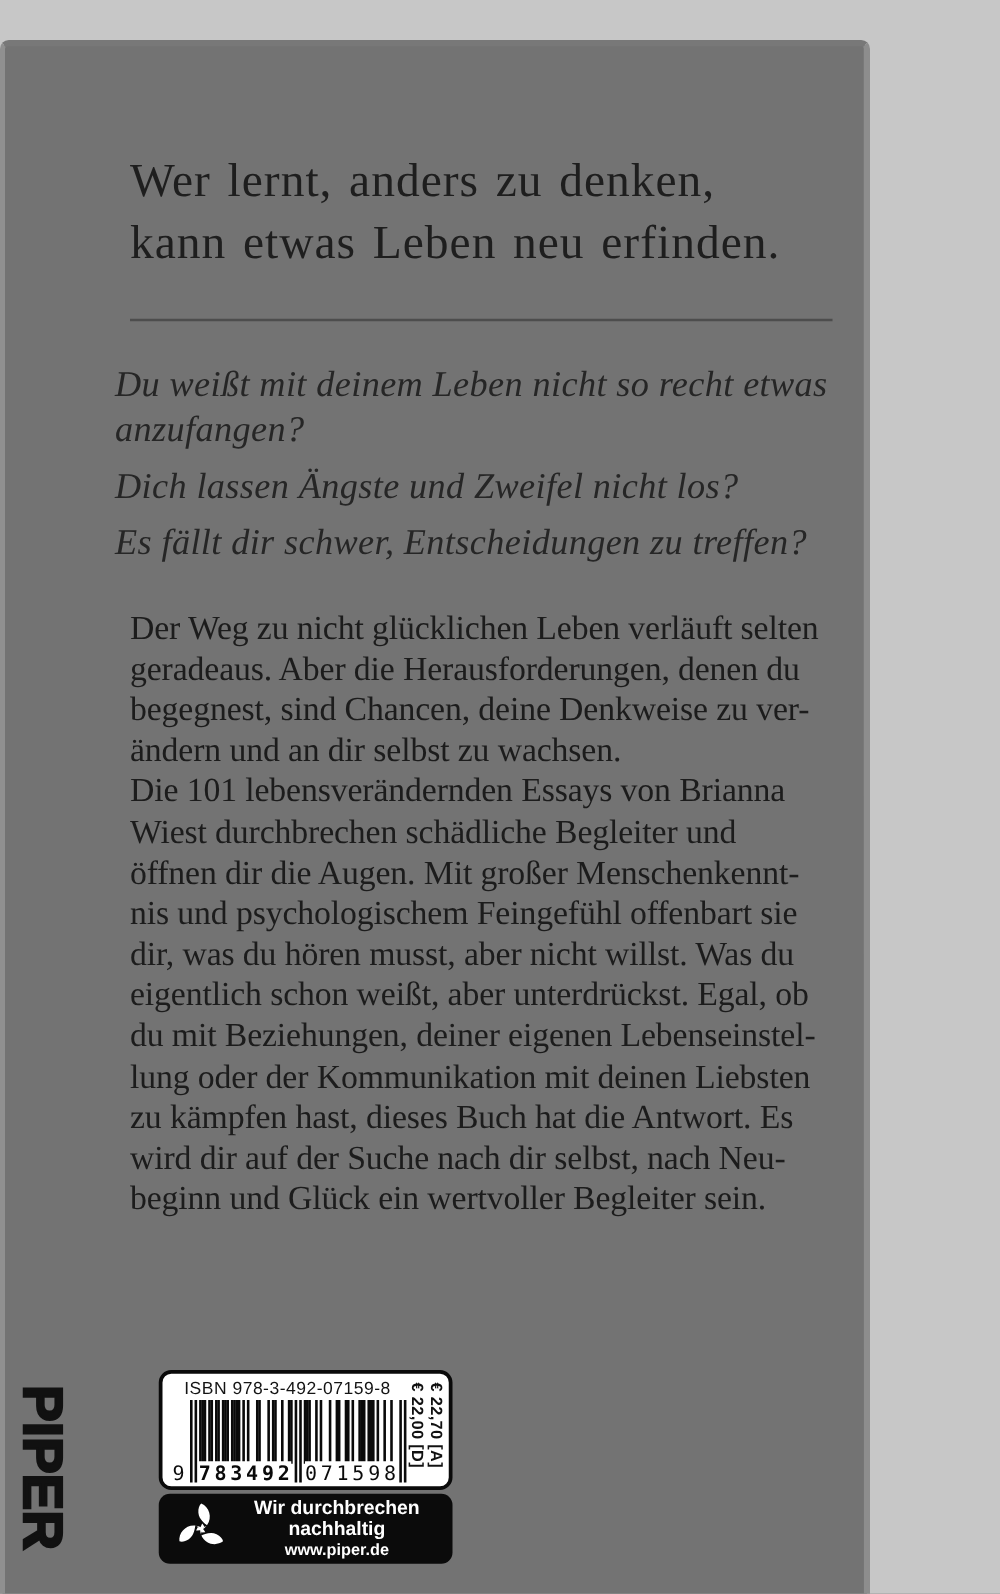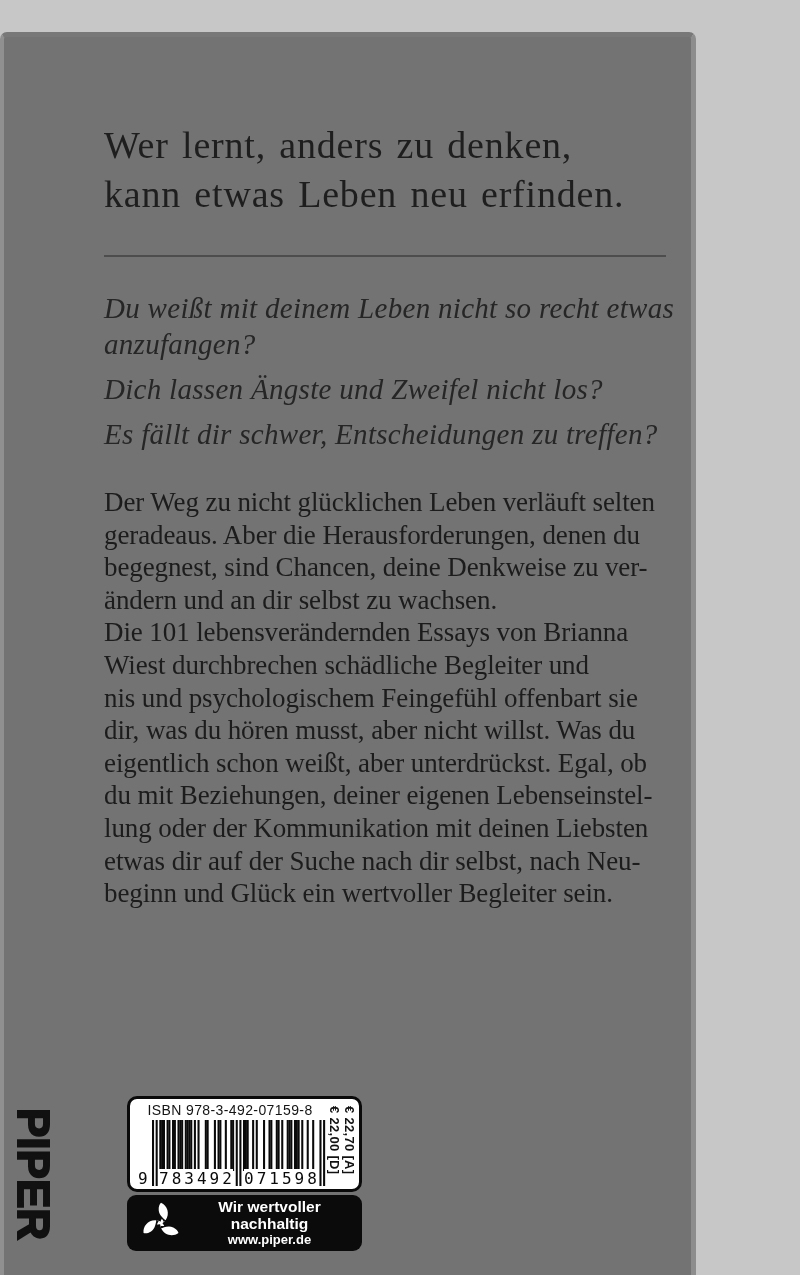--- a/index.html
+++ b/index.html
@@ -28,21 +28,21 @@
     color:#1e1e1e;
     letter-spacing:0.8px;word-spacing:3px;
     white-space:nowrap;
   }
   .divider{
     left:100px;top:218px;
     width:562px;height:2px;
     background:#4d4d4d;
   }
   .questions{
-    left:100px;top:253px;
+    left:88px;top:253px;
     font-style:italic;
     font-size:29px;line-height:36px;
     color:#262626;
     letter-spacing:0.3px;
   }
   .questions .question{margin-bottom:9px;white-space:nowrap;}
   .blurb{
     left:100px;top:449px;
     font-size:27px;line-height:32.6px;
     color:#1c1c1c;
@@ -90,21 +90,21 @@
   }
   .barcode-zone svg{position:absolute;left:14px;top:0;}
   .bc-digit{
     position:absolute;
     font-family:"DejaVu Sans Mono", monospace;
     font-size:16px;color:#0a0a0a;
     top:49px;height:19px;line-height:19px;
     white-space:nowrap;
   }
   .bc-first{left:0;width:13px;}
-  .bc-g1{left:21px;width:74px;text-align:center;letter-spacing:3px;background:#fff;}
+  .bc-g1{left:21px;width:74px;text-align:center;letter-spacing:3px;background:#fff;font-weight:bold;}
   .bc-g2{left:106px;width:74px;letter-spacing:3px;background:#fff;}
   .prices{
     position:absolute;right:2px;top:7px;height:84px;
     writing-mode:vertical-rl;
     font-family:"Liberation Sans", sans-serif;
     font-weight:bold;
     font-size:13px;line-height:15.5px;
     letter-spacing:0.3px;
     color:#111;
     white-space:nowrap;
@@ -153,26 +153,28 @@
       </div>
   </div>
 
   <div class="abs blurb">
       <div>Der Weg zu nicht glücklichen Leben verläuft selten</div>
       <div>geradeaus. Aber die Herausforderungen, denen du</div>
       <div>begegnest, sind Chancen, deine Denkweise zu ver-</div>
       <div>ändern und an dir selbst zu wachsen.</div>
       <div>Die 101 lebensverändernden Essays von Brianna</div>
       <div>Wiest durchbrechen schädliche Begleiter und</div>
+      <div>öffnen dir die Augen. Mit großer Menschenkennt-</div>
       <div>nis und psychologischem Feingefühl offenbart sie</div>
       <div>dir, was du hören musst, aber nicht willst. Was du</div>
       <div>eigentlich schon weißt, aber unterdrückst. Egal, ob</div>
       <div>du mit Beziehungen, deiner eigenen Lebenseinstel-</div>
       <div>lung oder der Kommunikation mit deinen Liebsten</div>
-      <div>etwas dir auf der Suche nach dir selbst, nach Neu-</div>
+      <div>zu kämpfen hast, dieses Buch hat die Antwort. Es</div>
+      <div>wird dir auf der Suche nach dir selbst, nach Neu-</div>
       <div>beginn und Glück ein wertvoller Begleiter sein.</div>
     </div>
 
   <div class="abs piper-logo">PIPER</div>
 
   <div class="abs isbn-label">
 
     <div class="isbn-white">
       <div class="isbn-text">ISBN 978-3-492-07159-8</div>
 
@@ -252,21 +254,21 @@
             <path d="M24 2 C31 5 34 14 29 21 C27.5 19.5 22 16 21.5 10 C21.2 6.5 22.3 3.5 24 2 Z"></path>
             <path d="M28.5 21.5 Q25 26 19.5 25.5 L21 22.5 Q25 24 28.5 21.5 Z"></path>
           </g>
           <g transform="rotate(240 24 24)">
             <path d="M24 2 C31 5 34 14 29 21 C27.5 19.5 22 16 21.5 10 C21.2 6.5 22.3 3.5 24 2 Z"></path>
             <path d="M28.5 21.5 Q25 26 19.5 25.5 L21 22.5 Q25 24 28.5 21.5 Z"></path>
           </g>
         </g>
       </svg>
       <div class="badge-text">
-        <div class="badge-line">Wir wertvoller</div>
+        <div class="badge-line">Wir durchbrechen</div>
         <div class="badge-line">nachhaltig</div>
         <div class="badge-url">www.piper.de</div>
       </div>
     </div>
 
   </div>
 
 </div>
 
 </body></html>

